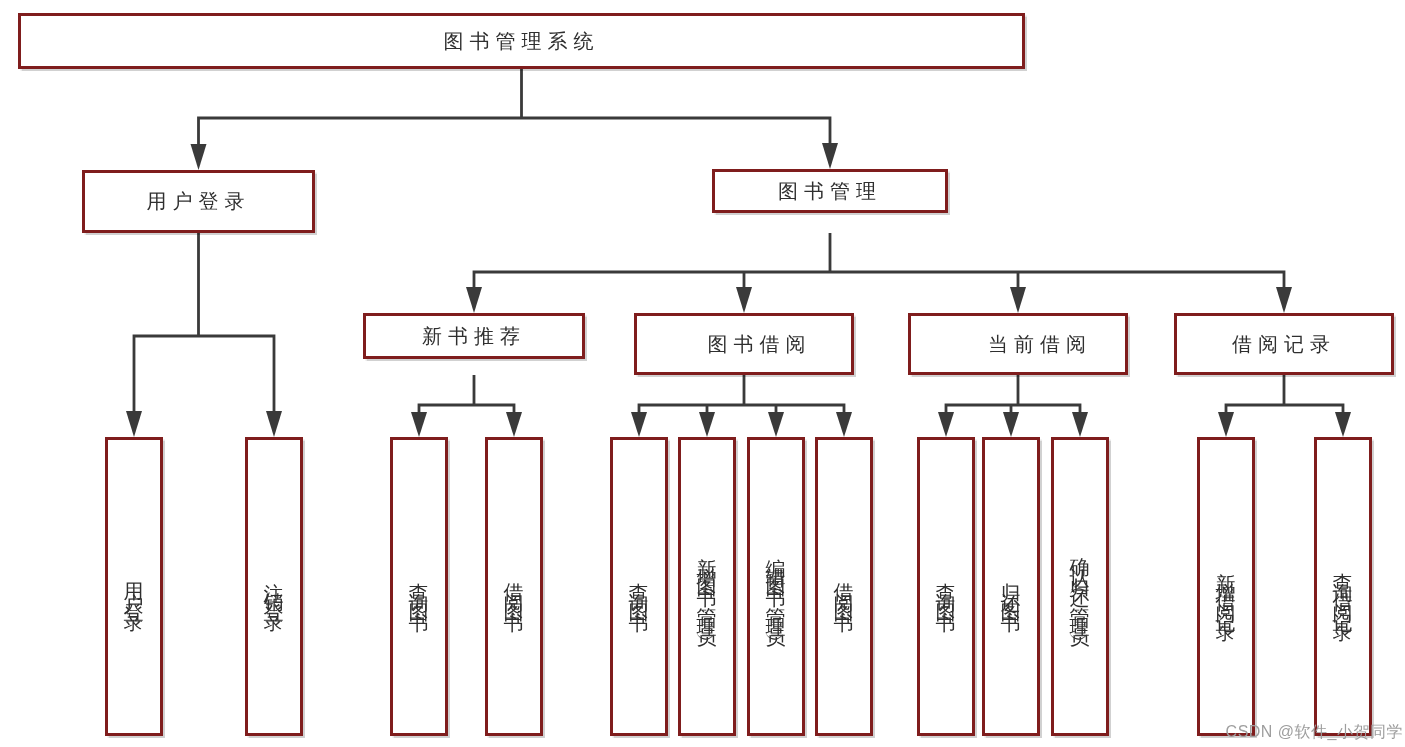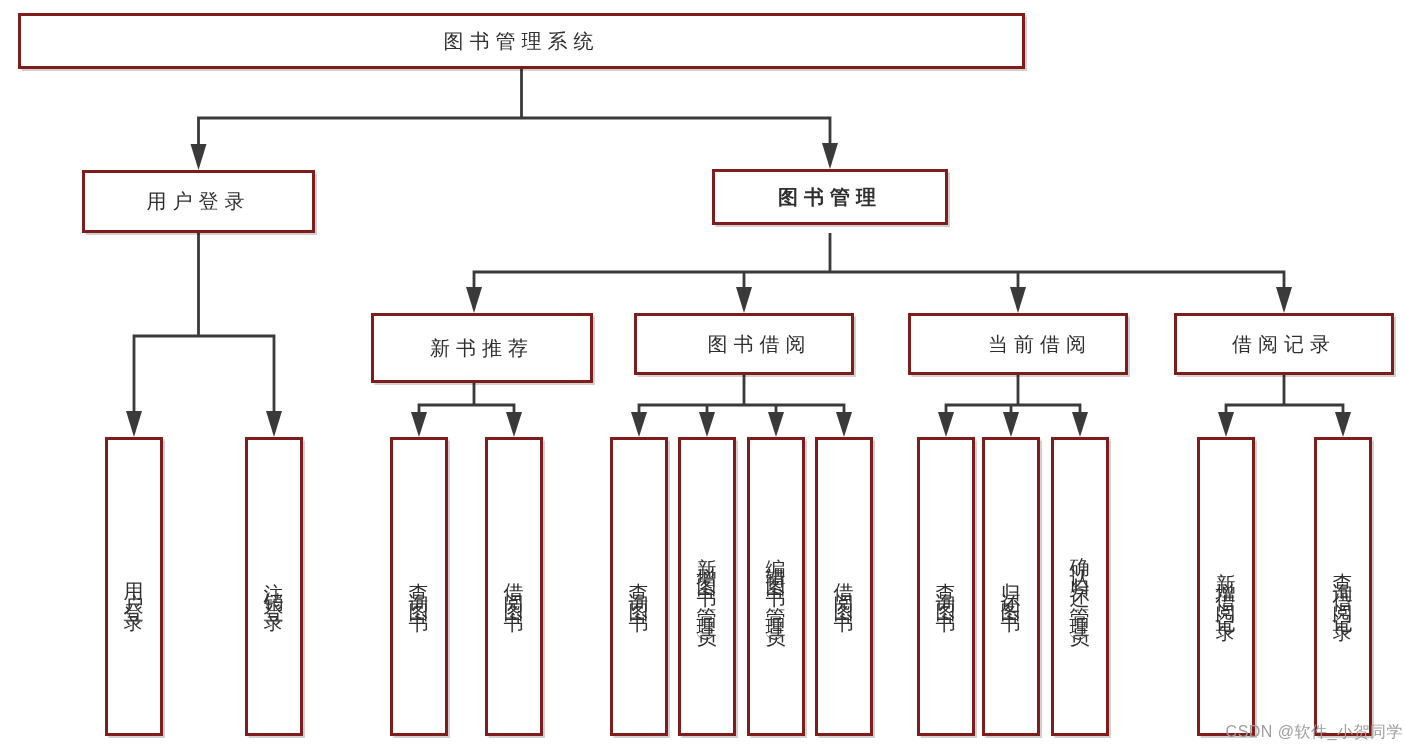--- a/index.html
+++ b/index.html
@@ -39,22 +39,22 @@
   }
   .node.leaf span {
     writing-mode: vertical-rl;
     text-orientation: mixed;
     letter-spacing: 10px;
     line-height: 1;
   }
   
   .n-root   { left: 18px;   top: 13px;  width: 1007px; height: 56px; }
   .n-login  { left: 82px;   top: 170px; width: 233px;  height: 63px; }
-  .n-mgmt   { left: 712px;  top: 169px; width: 236px;  height: 56px; font-weight: bold; }
-  .n-nbr    { left: 371px;  top: 313px; width: 222px;  height: 70px; text-align: center; }
+  .n-mgmt   { left: 712px;  top: 169px; width: 236px;  height: 44px; }
+  .n-nbr    { left: 363px;  top: 313px; width: 222px;  height: 46px; text-align: center; }
   .n-bb     { left: 634px;  top: 313px; width: 220px;  height: 62px; padding-left: 31px; }
   .n-cb     { left: 908px;  top: 313px; width: 220px;  height: 62px; padding-left: 44px; }
   .n-br     { left: 1174px; top: 313px; width: 220px;  height: 62px; }
   .leaf     { top: 437px; width: 58px; height: 299px; }
   .l-1  { left: 105px; }
   .l-2  { left: 245px; }
   .l-3  { left: 390px; }
   .l-4  { left: 485px; }
   .l-5  { left: 610px; }
   .l-6  { left: 678px; }

